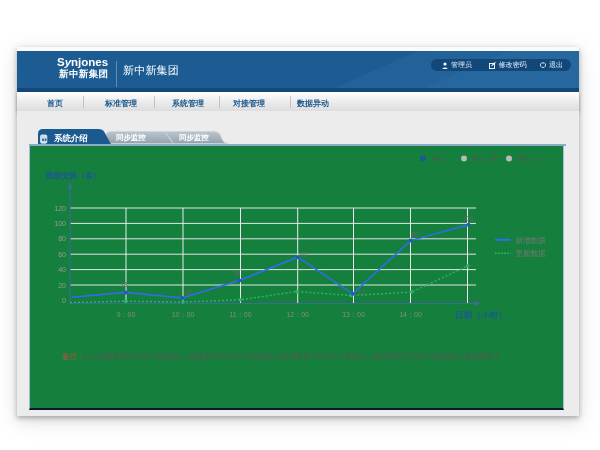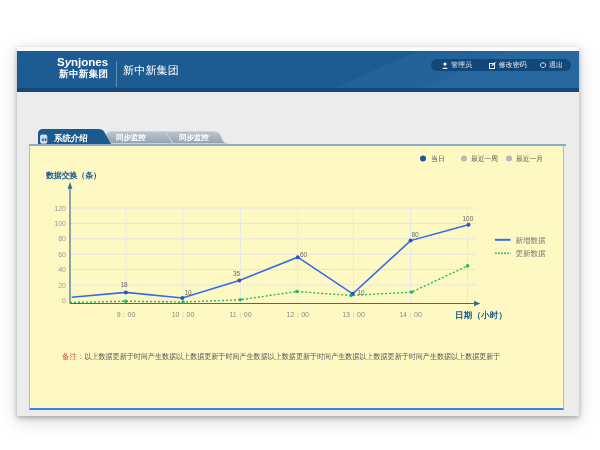--- a/index.html
+++ b/index.html
@@ -19,22 +19,22 @@
   .pill span{position:absolute;top:0;height:12px;display:inline-flex;align-items:center;}
   .pill svg{margin-right:3px;}
   .darkline{position:absolute;left:0;top:41.3px;width:562px;height:4px;background:#134878;}
   .nav{position:absolute;left:0;top:45.3px;width:562px;height:19px;
        background:linear-gradient(#ffffff,#ebebeb 55%,#dddddd);box-shadow:0 2px 3px rgba(0,0,0,.28);}
   .nav b{position:absolute;top:5.5px;font-size:8px;color:#1b5a8e;font-weight:bold;}
   .nav i{position:absolute;top:3.5px;width:1px;height:12px;background:#c3c3c3;}
   .bg{position:absolute;left:0;top:64.3px;width:562px;height:304.7px;background:#ececec;}
   .tabs{position:absolute;left:0;top:82px;}
   .blueline{position:absolute;left:12px;top:96.6px;width:537px;height:2.4px;background:#8cabc8;}
-  .panel{position:absolute;left:12px;top:99px;width:535px;height:264px;background:#fef9c3;
-         border:1px solid #a0bfd8;border-top:none;border-bottom:2px solid #3b82f6;box-sizing:border-box;}
+  .panel{position:absolute;left:12px;top:99px;width:535px;height:264px;background:#15803d;
+         border:1px solid #a0bfd8;border-top:none;border-bottom:2px solid #0f172a;box-sizing:border-box;}
 </style>
 </head>
 <body>
 <div id="card">
   <div class="topwhite"></div>
   <div class="header">
     <div class="logo1">S<span style="font-style:italic">y</span>njones</div>
     <div class="logo2">新中新集团</div>
     <div class="hdiv"></div>
     <div class="htitle">新中新集团</div>
@@ -48,20 +48,31 @@
           <rect x="0.5" y="1.5" width="5" height="5" fill="none" stroke="#fff" stroke-width="0.9"></rect>
           <line x1="2.6" y1="3.9" x2="6.4" y2="0.4" stroke="#fff" stroke-width="1.1"></line>
         </svg>修改密码</span>
       <span style="left:109.5px"><svg width="6" height="6" viewBox="0 0 7 7">
           <path d="M3.5 3.5 m0 -3 a3 3 0 1 0 0.01 0" fill="none" stroke="#fff" stroke-width="0.9"></path>
           <line x1="3.5" y1="0" x2="3.5" y2="2.6" stroke="#12477a" stroke-width="1.4"></line>
           <line x1="3.5" y1="0.3" x2="3.5" y2="2.4" stroke="#fff" stroke-width="1"></line>
         </svg>退出</span>
   </div>
   <div class="darkline"></div>
+  <div class="nav">
+    <b style="left:30px">首页</b>
+      <i style="left:66px"></i>
+    <b style="left:88px">标准管理</b>
+      <i style="left:136.5px"></i>
+    <b style="left:155px">系统管理</b>
+      <i style="left:202px"></i>
+    <b style="left:216px">对接管理</b>
+      <i style="left:273px"></i>
+    <b style="left:280px">数据异动</b>
+  </div>
   <div class="bg"></div>
   <svg class="tabs" width="562" height="22" viewBox="0 0 562 22">
     <linearGradient id="gg" x1="0" y1="0" x2="0" y2="1">
       <stop offset="0" stop-color="#bcc5cd"></stop>
         <stop offset="1" stop-color="#93a3b0"></stop>
     </linearGradient>
     <path d="M89 14.5 L89 5.5 Q90.5 2.5 94 2.5 L197 2.5 Q202 2.5 203.2 6 L205.5 11 Q207.5 14.5 211 14.5 Z" fill="url(#gg)" stroke="#cdd4da" stroke-width="0.7"></path>
     <line x1="148.5" y1="3.5" x2="156" y2="14" stroke="#c3cad1" stroke-width="1.3"></line>
     <path d="M21 5 q0 -5 5 -5 L81.5 0 q4 0 5.7 2.8 L93.5 14.2 q1.7 2.8 5.2 2.8 L21 17 Z" fill="#1b5a8e"></path>
     <text x="99" y="11" font-size="7.5" fill="#fff" font-weight="bold" textLength="29.7">同步监控</text>

